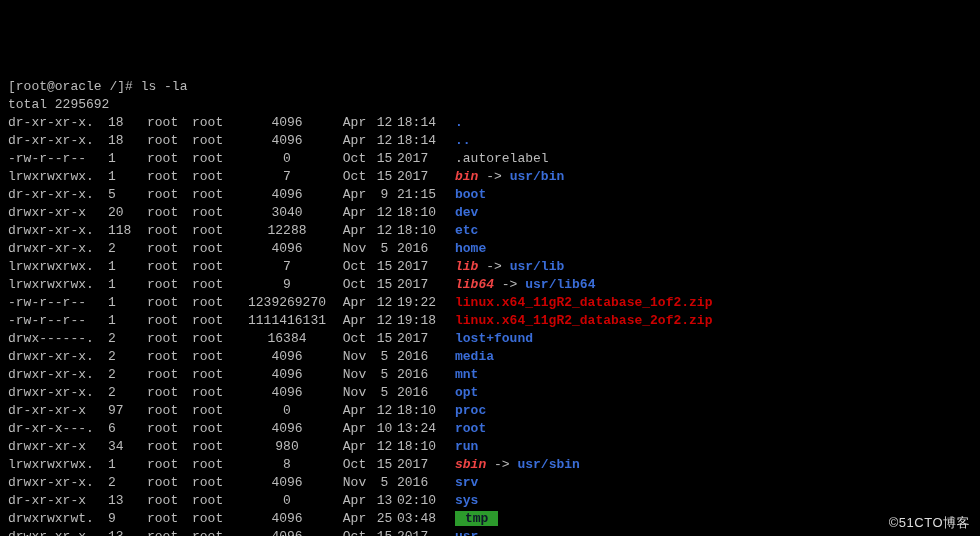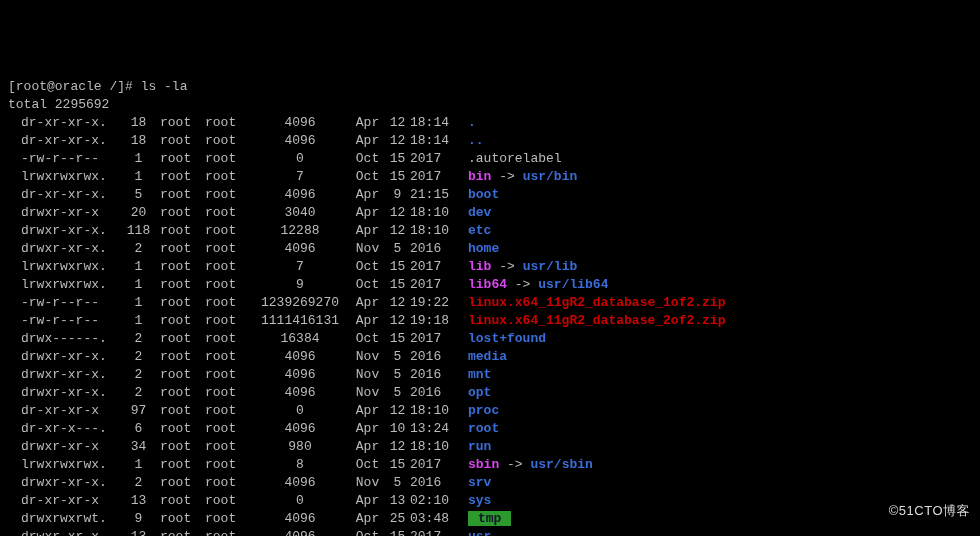--- a/index.html
+++ b/index.html
@@ -11,35 +11,35 @@
     margin: 0;
     padding: 6px 8px;
     width: 980px;
     height: 536px;
     box-sizing: border-box;
     white-space: pre;
     overflow: hidden;
     position: relative;
   }
   .row { white-space: pre; }
-  .perm  { display:inline-block; width: 100px; margin-left: 13px; }
-  .links { display:inline-block; width:  35px; text-align:center; }
+  .perm  { display:inline-block; width: 100px; }
+  .links { display:inline-block; width:  35px; text-align:left; }
   .owner { display:inline-block; width:  45px; margin-left:4px;}
   .group { display:inline-block; width:  45px; }
   .size  { display:inline-block; width: 100px; text-align:center; }
   .month { display:inline-block; width:  35px; text-align:center; }
   .day   { display:inline-block; width:  25px; text-align:center; }
   .tm    { display:inline-block; width:  50px; text-align:left; margin-right:8px;}
   .name  { }
   .blue    { color:#3a6dd8; font-weight:bold;}
-  .cyan    { color:#d946ef; font-weight:bold;}
+  .cyan    { color:#ef4444; font-weight:bold;font-style:italic;}
   .red     { color:#cc0000; font-weight:bold;}
   .greenbox{ background:#2c9a2c; color:#0f172a; font-weight:bold; padding:0 10px;}
   .watermark{
-    position:absolute; right:10px; bottom:16px; color:#ddd;
+    position:absolute; right:10px; bottom:4px; color:#ddd;
     font-family: sans-serif; font-size:13px; letter-spacing:0.5px;
   }
 </style>
 </head>
 <body>
 
 
 
 <div id="terminal"><div class="row"><span>[root@oracle /]# </span><span>ls -la</span></div><div class="row">total 2295692</div><div class="row"><span class="perm">dr-xr-xr-x.</span><span class="links">18</span><span class="owner">root</span><span class="group">root</span><span class="size">4096</span><span class="month">Apr</span><span class="day">12</span><span class="tm">18:14</span><span class="name blue">.</span></div><div class="row"><span class="perm">dr-xr-xr-x.</span><span class="links">18</span><span class="owner">root</span><span class="group">root</span><span class="size">4096</span><span class="month">Apr</span><span class="day">12</span><span class="tm">18:14</span><span class="name blue">..</span></div><div class="row"><span class="perm">-rw-r--r--</span><span class="links">1</span><span class="owner">root</span><span class="group">root</span><span class="size">0</span><span class="month">Oct</span><span class="day">15</span><span class="tm">2017</span><span class="name ">.autorelabel</span></div><div class="row"><span class="perm">lrwxrwxrwx.</span><span class="links">1</span><span class="owner">root</span><span class="group">root</span><span class="size">7</span><span class="month">Oct</span><span class="day">15</span><span class="tm">2017</span><span class="name cyan">bin</span><span> -&gt; </span><span class="blue">usr/bin</span></div><div class="row"><span class="perm">dr-xr-xr-x.</span><span class="links">5</span><span class="owner">root</span><span class="group">root</span><span class="size">4096</span><span class="month">Apr</span><span class="day">9</span><span class="tm">21:15</span><span class="name blue">boot</span></div><div class="row"><span class="perm">drwxr-xr-x</span><span class="links">20</span><span class="owner">root</span><span class="group">root</span><span class="size">3040</span><span class="month">Apr</span><span class="day">12</span><span class="tm">18:10</span><span class="name blue">dev</span></div><div class="row"><span class="perm">drwxr-xr-x.</span><span class="links">118</span><span class="owner">root</span><span class="group">root</span><span class="size">12288</span><span class="month">Apr</span><span class="day">12</span><span class="tm">18:10</span><span class="name blue">etc</span></div><div class="row"><span class="perm">drwxr-xr-x.</span><span class="links">2</span><span class="owner">root</span><span class="group">root</span><span class="size">4096</span><span class="month">Nov</span><span class="day">5</span><span class="tm">2016</span><span class="name blue">home</span></div><div class="row"><span class="perm">lrwxrwxrwx.</span><span class="links">1</span><span class="owner">root</span><span class="group">root</span><span class="size">7</span><span class="month">Oct</span><span class="day">15</span><span class="tm">2017</span><span class="name cyan">lib</span><span> -&gt; </span><span class="blue">usr/lib</span></div><div class="row"><span class="perm">lrwxrwxrwx.</span><span class="links">1</span><span class="owner">root</span><span class="group">root</span><span class="size">9</span><span class="month">Oct</span><span class="day">15</span><span class="tm">2017</span><span class="name cyan">lib64</span><span> -&gt; </span><span class="blue">usr/lib64</span></div><div class="row"><span class="perm">-rw-r--r--</span><span class="links">1</span><span class="owner">root</span><span class="group">root</span><span class="size">1239269270</span><span class="month">Apr</span><span class="day">12</span><span class="tm">19:22</span><span class="name red">linux.x64_11gR2_database_1of2.zip</span></div><div class="row"><span class="perm">-rw-r--r--</span><span class="links">1</span><span class="owner">root</span><span class="group">root</span><span class="size">1111416131</span><span class="month">Apr</span><span class="day">12</span><span class="tm">19:18</span><span class="name red">linux.x64_11gR2_database_2of2.zip</span></div><div class="row"><span class="perm">drwx------.</span><span class="links">2</span><span class="owner">root</span><span class="group">root</span><span class="size">16384</span><span class="month">Oct</span><span class="day">15</span><span class="tm">2017</span><span class="name blue">lost+found</span></div><div class="row"><span class="perm">drwxr-xr-x.</span><span class="links">2</span><span class="owner">root</span><span class="group">root</span><span class="size">4096</span><span class="month">Nov</span><span class="day">5</span><span class="tm">2016</span><span class="name blue">media</span></div><div class="row"><span class="perm">drwxr-xr-x.</span><span class="links">2</span><span class="owner">root</span><span class="group">root</span><span class="size">4096</span><span class="month">Nov</span><span class="day">5</span><span class="tm">2016</span><span class="name blue">mnt</span></div><div class="row"><span class="perm">drwxr-xr-x.</span><span class="links">2</span><span class="owner">root</span><span class="group">root</span><span class="size">4096</span><span class="month">Nov</span><span class="day">5</span><span class="tm">2016</span><span class="name blue">opt</span></div><div class="row"><span class="perm">dr-xr-xr-x</span><span class="links">97</span><span class="owner">root</span><span class="group">root</span><span class="size">0</span><span class="month">Apr</span><span class="day">12</span><span class="tm">18:10</span><span class="name blue">proc</span></div><div class="row"><span class="perm">dr-xr-x---.</span><span class="links">6</span><span class="owner">root</span><span class="group">root</span><span class="size">4096</span><span class="month">Apr</span><span class="day">10</span><span class="tm">13:24</span><span class="name blue">root</span></div><div class="row"><span class="perm">drwxr-xr-x</span><span class="links">34</span><span class="owner">root</span><span class="group">root</span><span class="size">980</span><span class="month">Apr</span><span class="day">12</span><span class="tm">18:10</span><span class="name blue">run</span></div><div class="row"><span class="perm">lrwxrwxrwx.</span><span class="links">1</span><span class="owner">root</span><span class="group">root</span><span class="size">8</span><span class="month">Oct</span><span class="day">15</span><span class="tm">2017</span><span class="name cyan">sbin</span><span> -&gt; </span><span class="blue">usr/sbin</span></div><div class="row"><span class="perm">drwxr-xr-x.</span><span class="links">2</span><span class="owner">root</span><span class="group">root</span><span class="size">4096</span><span class="month">Nov</span><span class="day">5</span><span class="tm">2016</span><span class="name blue">srv</span></div><div class="row"><span class="perm">dr-xr-xr-x</span><span class="links">13</span><span class="owner">root</span><span class="group">root</span><span class="size">0</span><span class="month">Apr</span><span class="day">13</span><span class="tm">02:10</span><span class="name blue">sys</span></div><div class="row"><span class="perm">drwxrwxrwt.</span><span class="links">9</span><span class="owner">root</span><span class="group">root</span><span class="size">4096</span><span class="month">Apr</span><span class="day">25</span><span class="tm">03:48</span><span class="name greenbox">tmp</span></div><div class="row"><span class="perm">drwxr-xr-x.</span><span class="links">13</span><span class="owner">root</span><span class="group">root</span><span class="size">4096</span><span class="month">Oct</span><span class="day">15</span><span class="tm">2017</span><span class="name blue">usr</span></div></div>
 <div class="watermark">©51CTO博客</div>

